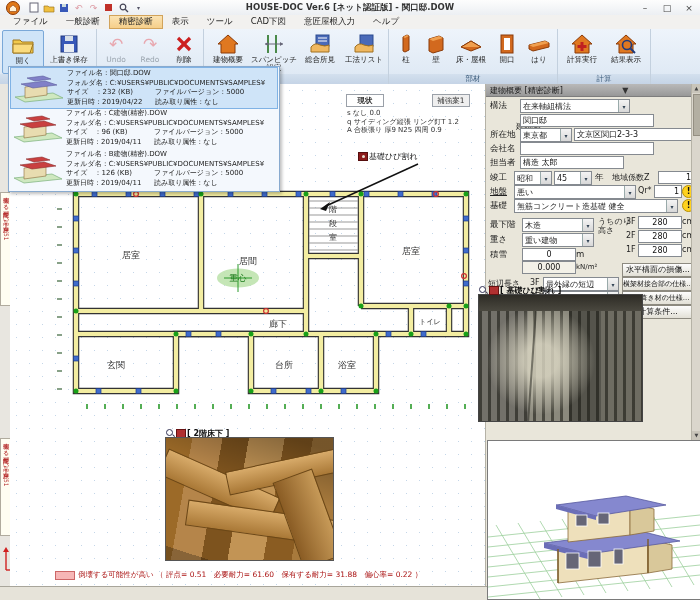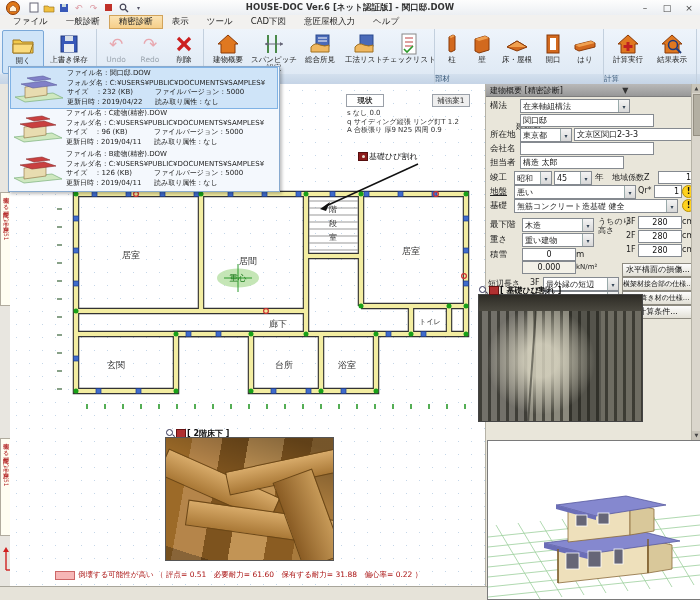--- a/index.html
+++ b/index.html
@@ -17,21 +17,21 @@
   #winctls{margin-left:auto;display:flex;}
   
   #menubar{left:0;top:15px;width:700px;height:14px;background:#f2f1ef;border-bottom:1px solid #d8d6d2;display:flex;align-items:stretch;padding-left:4px;}
   .menu-item{padding:0 9px;font-size:8.5px;display:flex;align-items:center;color:#222;}
   .menu-item.active{background:linear-gradient(#fbe3b3,#f6cf8a);border:1px solid #d2a35a;}
   
   #ribbon{left:0;top:29px;width:700px;height:55px;background:linear-gradient(#eef4fb,#dce7f3);
           border-bottom:1px solid #b8c6d6;display:flex;}
   .rgroup{display:flex;flex-direction:column;border-right:1px solid #c3d0de;}
   .rgroup-body{display:flex;flex:1;align-items:stretch;padding:1px 2px 0 2px;}
-  .rgroup-footer{height:10px;background:linear-gradient(#d3e0ee,#c5d4e6);font-size:7.5px;text-align:left;color:#3a5a7a;line-height:10px;}
+  .rgroup-footer{height:10px;background:linear-gradient(#d3e0ee,#c5d4e6);font-size:7.5px;text-align:center;color:#3a5a7a;line-height:10px;}
   .rbtn{width:42px;display:flex;flex-direction:column;align-items:center;justify-content:flex-start;padding-top:2px;}
   .rbtn .ric{height:24px;display:flex;align-items:center;justify-content:center;}
   .rbtn .rlb{font-size:7.5px;line-height:8px;text-align:center;color:#222;white-space:nowrap;}
   .rbtn.pressed{background:#cfe4f8;border:1px solid #7aa8d8;border-radius:2px;}
   .rbtn.disabled .rlb{color:#9aa4ae;}
   
   #canvas{left:10px;top:84px;width:475px;height:502px;background:#fff;
           background-image:radial-gradient(circle,#c4d6e8 0.8px,transparent 1px);
           background-size:13px 13px;border-right:1px solid #c8c8c8;overflow:hidden;}
   #left-gutter{left:0;top:84px;width:10px;height:502px;background:#e8e6e0;border-right:1px solid #bdbab2;}
@@ -252,32 +252,20 @@
       </div>
       <div class="rbtn" style="width:44px">
         <span class="ric">
           <svg width="24" height="22">
               <rect x="8" y="2" width="13" height="11" fill="#4a6ab8" stroke="#2a4a90"></rect>
               <path d="M3 14 q4 -5 9 -2 q5 2 9 0 v7 H3 Z" fill="#f0b860" stroke="#a07020"></path>
             </svg>
           </span>
         <span class="rlb">工法リスト</span>
       </div>
-      <div class="rbtn" style="width:46px">
-        <span class="ric">
-          <svg width="18" height="22">
-              <rect x="2" y="1" width="14" height="20" fill="#fff" stroke="#888"></rect>
-              <line x1="5" y1="5" x2="13" y2="5" stroke="#c04040"></line>
-              <line x1="5" y1="9" x2="13" y2="9" stroke="#c04040"></line>
-              <line x1="5" y1="13" x2="13" y2="13" stroke="#c04040"></line>
-              <path d="M4 16 l3 3 l6 -6" fill="none" stroke="#2a9a2a" stroke-width="1.6"></path>
-            </svg>
-          </span>
-        <span class="rlb">チェックリスト</span>
-      </div>
     </div>
     <div class="rgroup-footer"></div>
   </div>
   <div class="rgroup">
     <div class="rgroup-body">
       <div class="rbtn" style="width:30px">
         <span class="ric">
           <svg width="14" height="22">
               <path d="M4 4 l4 -2 l2 1 v14 l-4 2 l-2 -1 Z" fill="#d2691e" stroke="#8a3a08"></path>
               <path d="M4 4 l4 -2 l2 1 l-4 2 Z" fill="#f0a050"></path>

